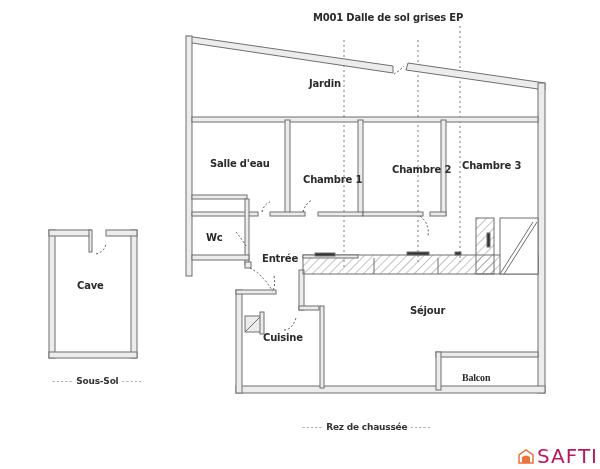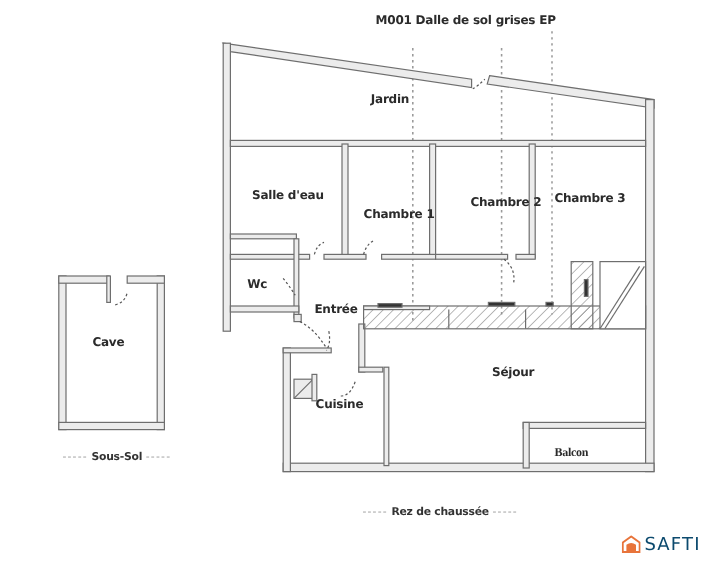--- a/index.html
+++ b/index.html
@@ -2,21 +2,21 @@
 <html><head>
 <meta charset="utf-8">
 <style>
   html, body { margin:0; padding:0; background:#ffffff; }
   body { width:600px; height:469px; position:relative; overflow:hidden; font-family:"DejaVu Sans", sans-serif; }
   #plan { position:absolute; left:0; top:0; width:600px; height:469px; }
   .lbl { position:absolute; font-family:"DejaVu Sans", sans-serif; font-weight:bold; font-size:10px; color:#2b2b2b; white-space:nowrap; letter-spacing:-0.2px; }
   .caption { font-size:9px; color:#333;text-align:center; }
   .dash { color:#999; letter-spacing:1px; font-weight:normal; }
   .logo { position:absolute; left:518px; top:444px; display:flex; align-items:center; gap:3px; }
-  .logo-text { font-family:"DejaVu Sans", sans-serif; font-size:15px; color:#0c4a6e; letter-spacing:1px; font-weight:normal; }
+  .logo-text { font-family:"DejaVu Sans", sans-serif; font-size:20px; color:#be185d; letter-spacing:1px; font-weight:normal; }
 </style>
 </head>
 <body>
 
 <svg id="plan" viewBox="0 0 600 469" xmlns="http://www.w3.org/2000/svg">
   <defs>
     <pattern id="hatch" patternUnits="userSpaceOnUse" width="6" height="6" patternTransform="rotate(45)">
       <line x1="0" y1="0" x2="0" y2="6" stroke="#8a8a8a" stroke-width="1"></line>
     </pattern>
   </defs>

